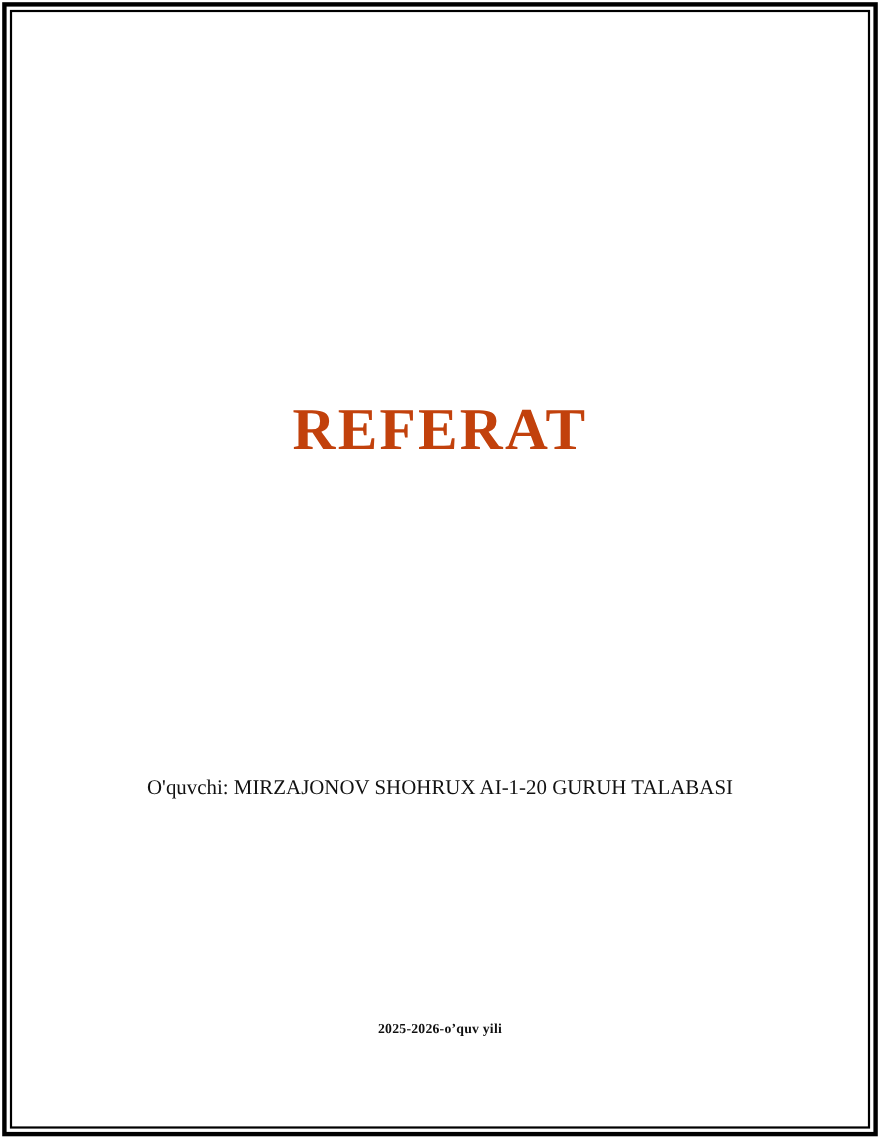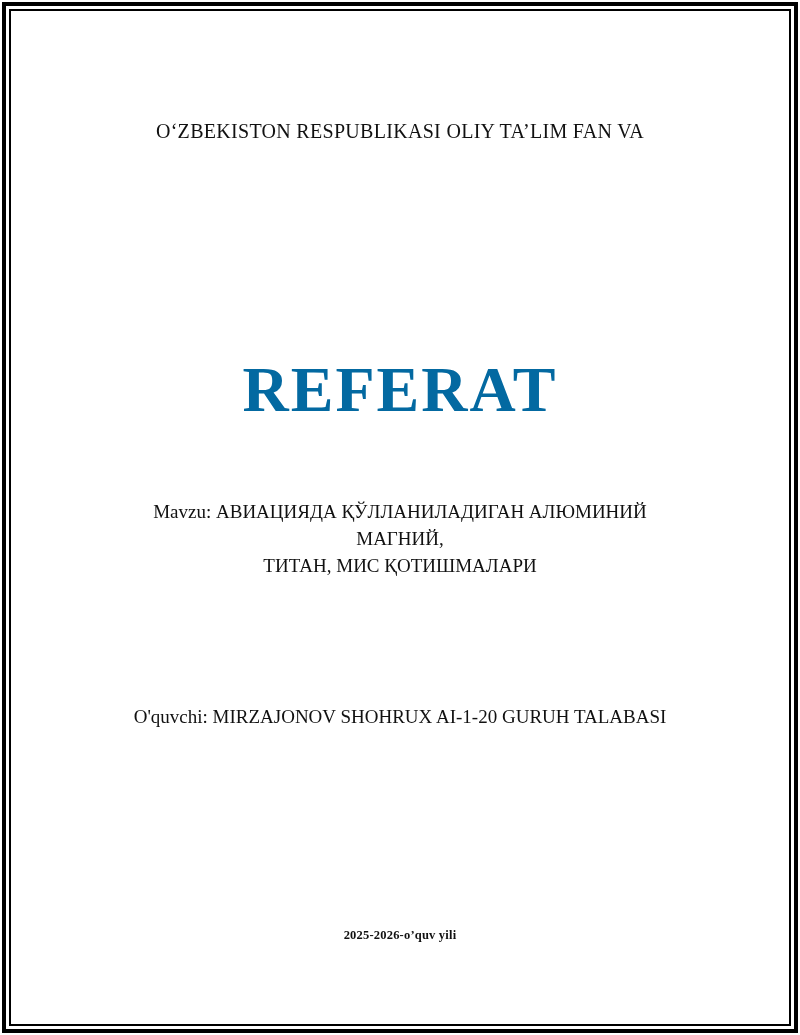--- a/index.html
+++ b/index.html
@@ -43,25 +43,25 @@
     line-height: 28px;
     letter-spacing: 0.3px;
     color: #111111;
   }
   .doc-title {
     position: absolute;
     top: 341px;
     left: 0;
     width: 100%;
     text-align: center;
-    font-size: 64px;
+    font-size: 54px;
     line-height: 76px;
     font-weight: bold;
     letter-spacing: 2px;
-    color: #0369a1;
+    color: #c2410c;
   }
   .topic-block {
     position: absolute;
     top: 487px;
     left: 0;
     width: 100%;
     text-align: center;
     font-size: 19px;
     line-height: 27px;
     color: #111111;
@@ -92,29 +92,23 @@
 </head>
 <body>
 
 <div class="page">
   <div class="border-outer"></div>
   <div class="border-inner"></div>
 
   <div class="content">
 
     <div class="header-block">
-      <div>O‘ZBEKISTON RESPUBLIKASI OLIY TA’LIM FAN VA</div>
     </div>
 
     <div class="doc-title">REFERAT</div>
 
-    <div class="topic-block">
-      <div>Mavzu: АВИАЦИЯДА ҚЎЛЛАНИЛАДИГАН АЛЮМИНИЙ</div>
-      <div>МАГНИЙ,</div>
-      <div>ТИТАН, МИС ҚОТИШМАЛАРИ</div>
-    </div>
 
     <div class="student-line">O'quvchi: MIRZAJONOV SHOHRUX AI-1-20 GURUH TALABASI</div>
 
     <div class="footer-line">2025-2026-o’quv yili</div>
 
   </div>
 </div>
 
 </body></html>

